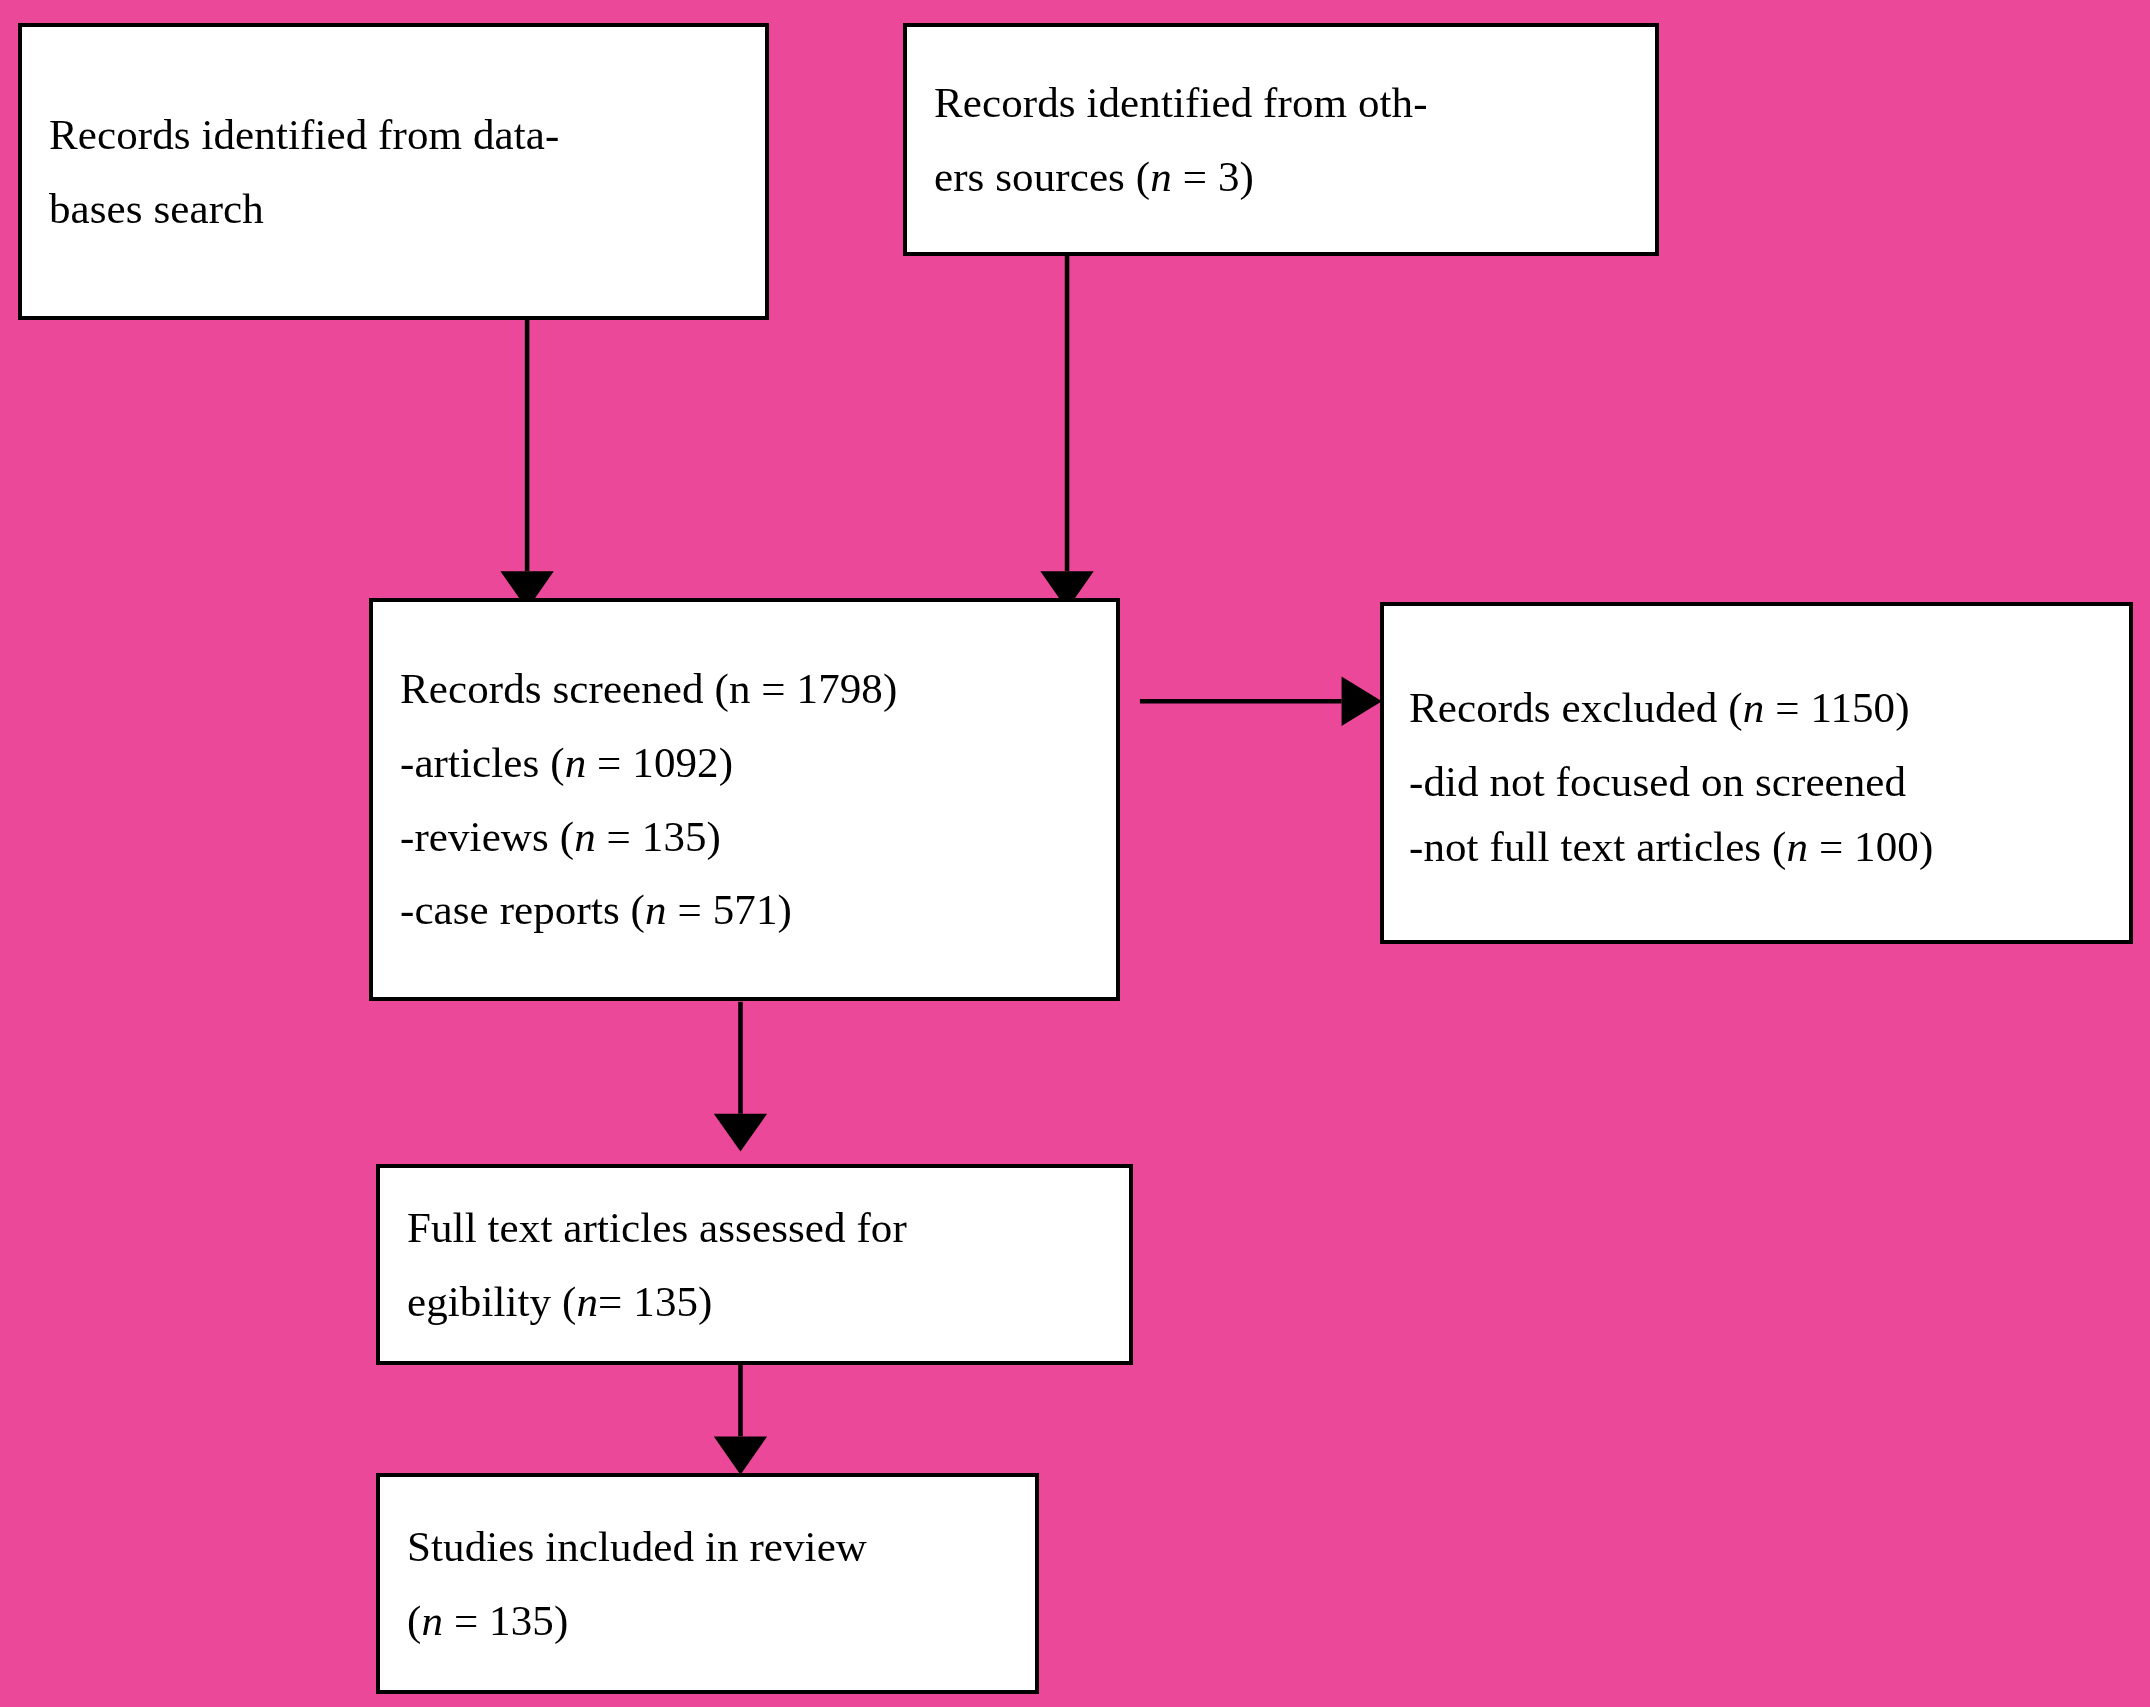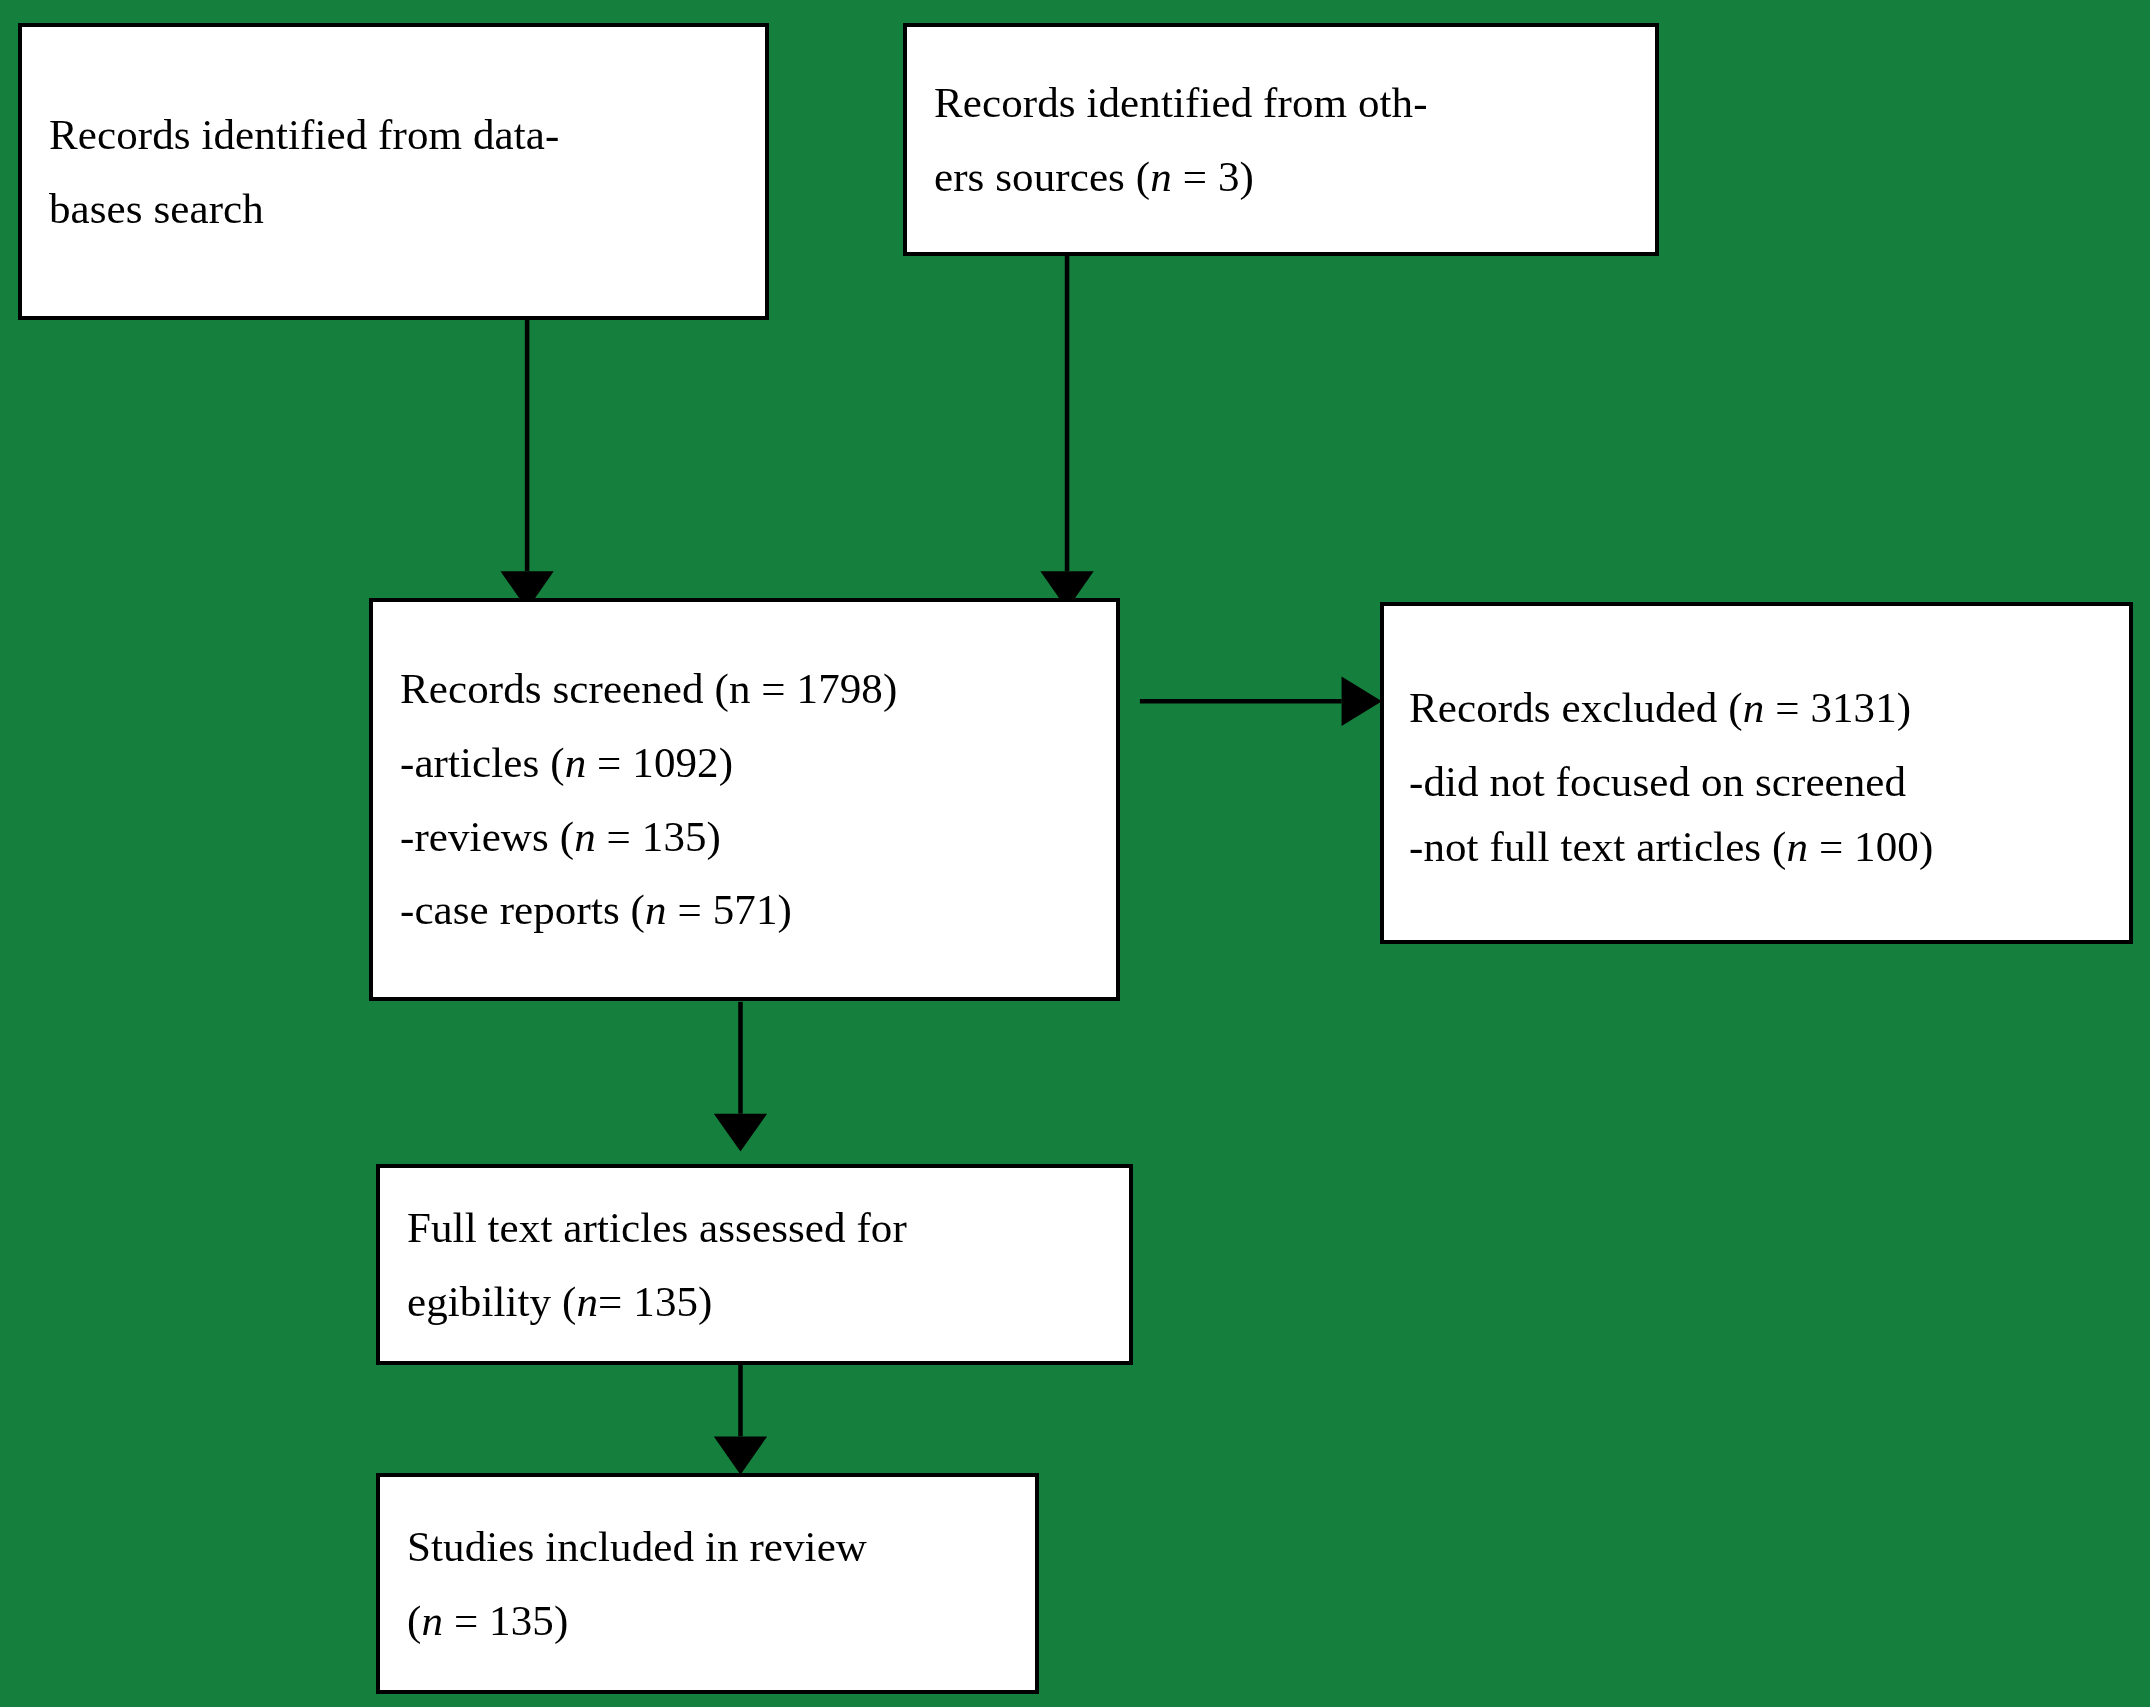--- a/index.html
+++ b/index.html
@@ -5,21 +5,21 @@
 <style>
   html, body {
     margin: 0;
     padding: 0;
     background: #ffffff;
   }
   #canvas {
     position: relative;
     width: 2151px;
     height: 1707px;
-    background: #15803d;
+    background: #ec4899;
     font-family: "Liberation Serif", "DejaVu Serif", serif;
     color: #000000;
     overflow: hidden;
   }
   .flow-box {
     position: absolute;
     box-sizing: border-box;
     border: 4.6px solid #000000;
     background: #ffffff;
     display: flex;
@@ -124,21 +124,21 @@
       </div>
       <div class="box-line">
         <span>-case reports (</span><span class="ital">n</span><span> = 571)</span>
       </div>
     </div>
   </div>
 
   <div class="flow-box" style="left:1380px; top:602px; width:753px; height:342px;">
     <div class="box-lines" style="padding-left:25px;">
       <div class="box-line">
-        <span>Records excluded (</span><span class="ital">n</span><span> = 3131)</span>
+        <span>Records excluded (</span><span class="ital">n</span><span> = 1150)</span>
       </div>
       <div class="box-line">
         <span>-did not focused on screened</span><span class="ital"></span><span></span>
       </div>
       <div class="box-line tight">
         <span>-not full text articles (</span><span class="ital">n</span><span> = 100)</span>
       </div>
     </div>
   </div>
 

